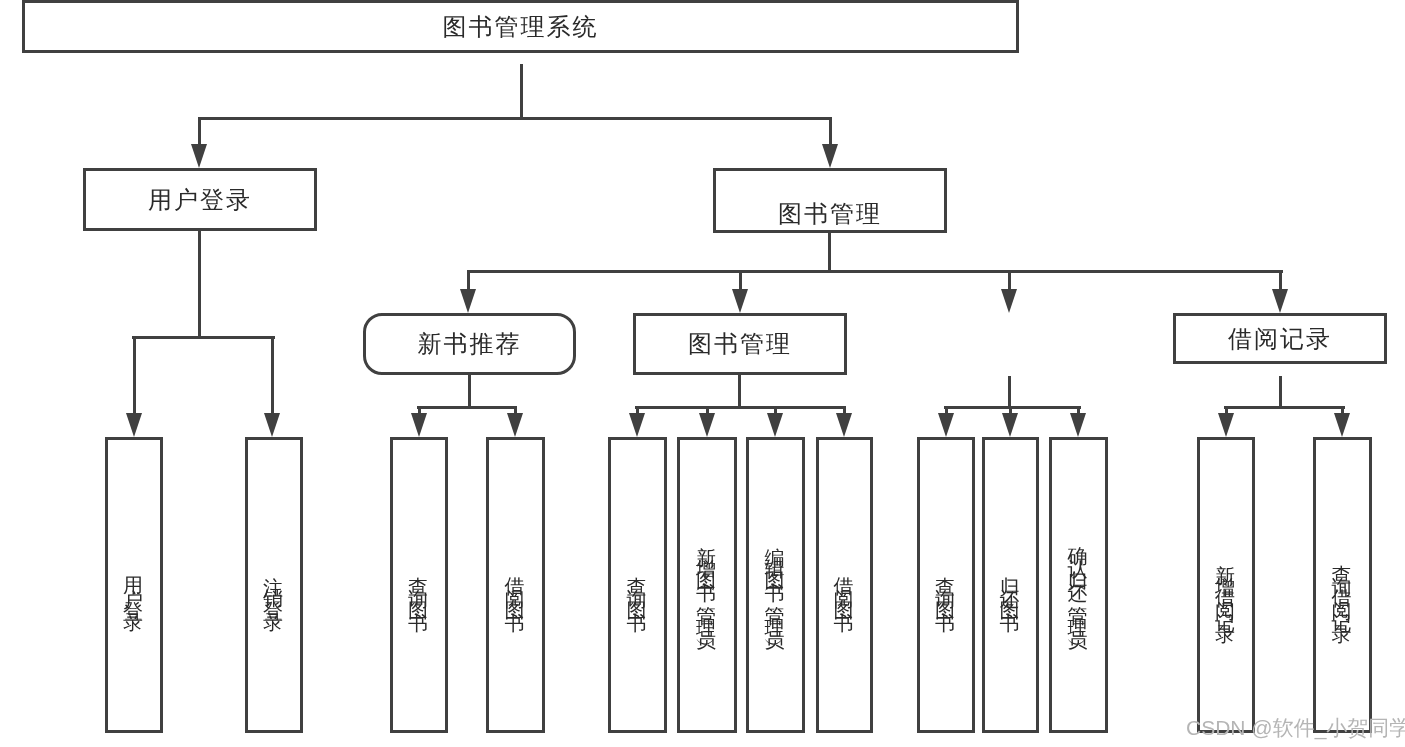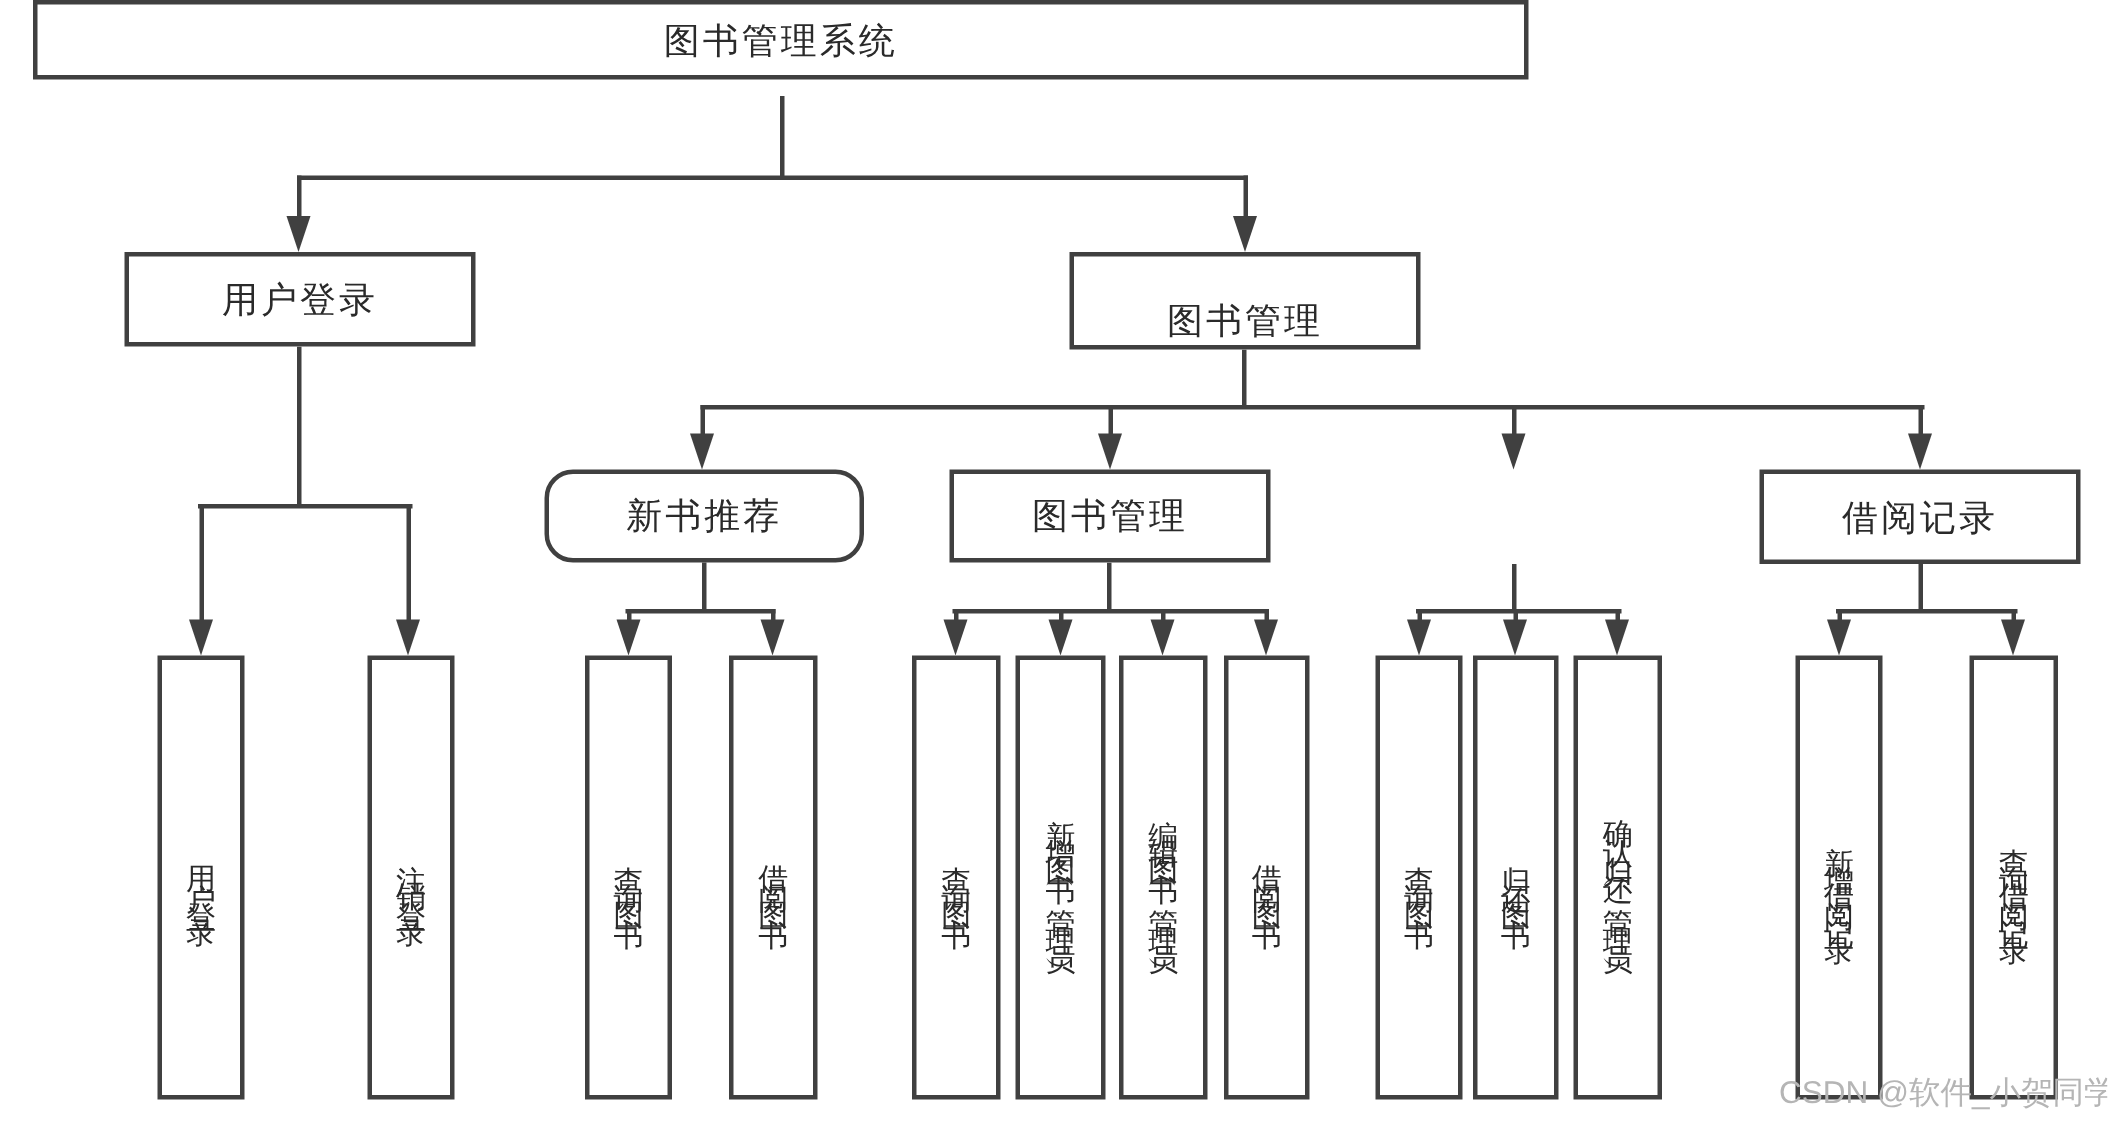--- a/index.html
+++ b/index.html
@@ -93,21 +93,21 @@
   <div class="ah" style="left:1001px;top:289px;"></div>
   <div class="ln" style="left:1279px;top:270px;width:3px;height:21px;"></div>
   <div class="ah" style="left:1272px;top:289px;"></div>
 
   <div class="box" style="left:363px;top:313px;width:213px;height:62px;border-radius:19px;">
     <span>新书推荐</span>
   </div>
   <div class="box" style="left:633px;top:313px;width:214px;height:62px;">
     <span>图书管理</span>
   </div>
-  <div class="box" style="left:1173px;top:313px;width:214px;height:63px;">
+  <div class="box" style="left:1173px;top:313px;width:214px;height:51px;">
     <span>借阅记录</span>
   </div>
 
   <div class="ln" style="left:468px;top:375px;width:3px;height:32px;"></div>
   <div class="ln" style="left:417px;top:406px;width:100px;height:3px;"></div>
   <div class="ln" style="left:418px;top:406px;width:3px;height:10px;"></div>
   <div class="ah" style="left:411px;top:413px;"></div>
   <div class="ln" style="left:514px;top:406px;width:3px;height:10px;"></div>
   <div class="ah" style="left:507px;top:413px;"></div>
 

